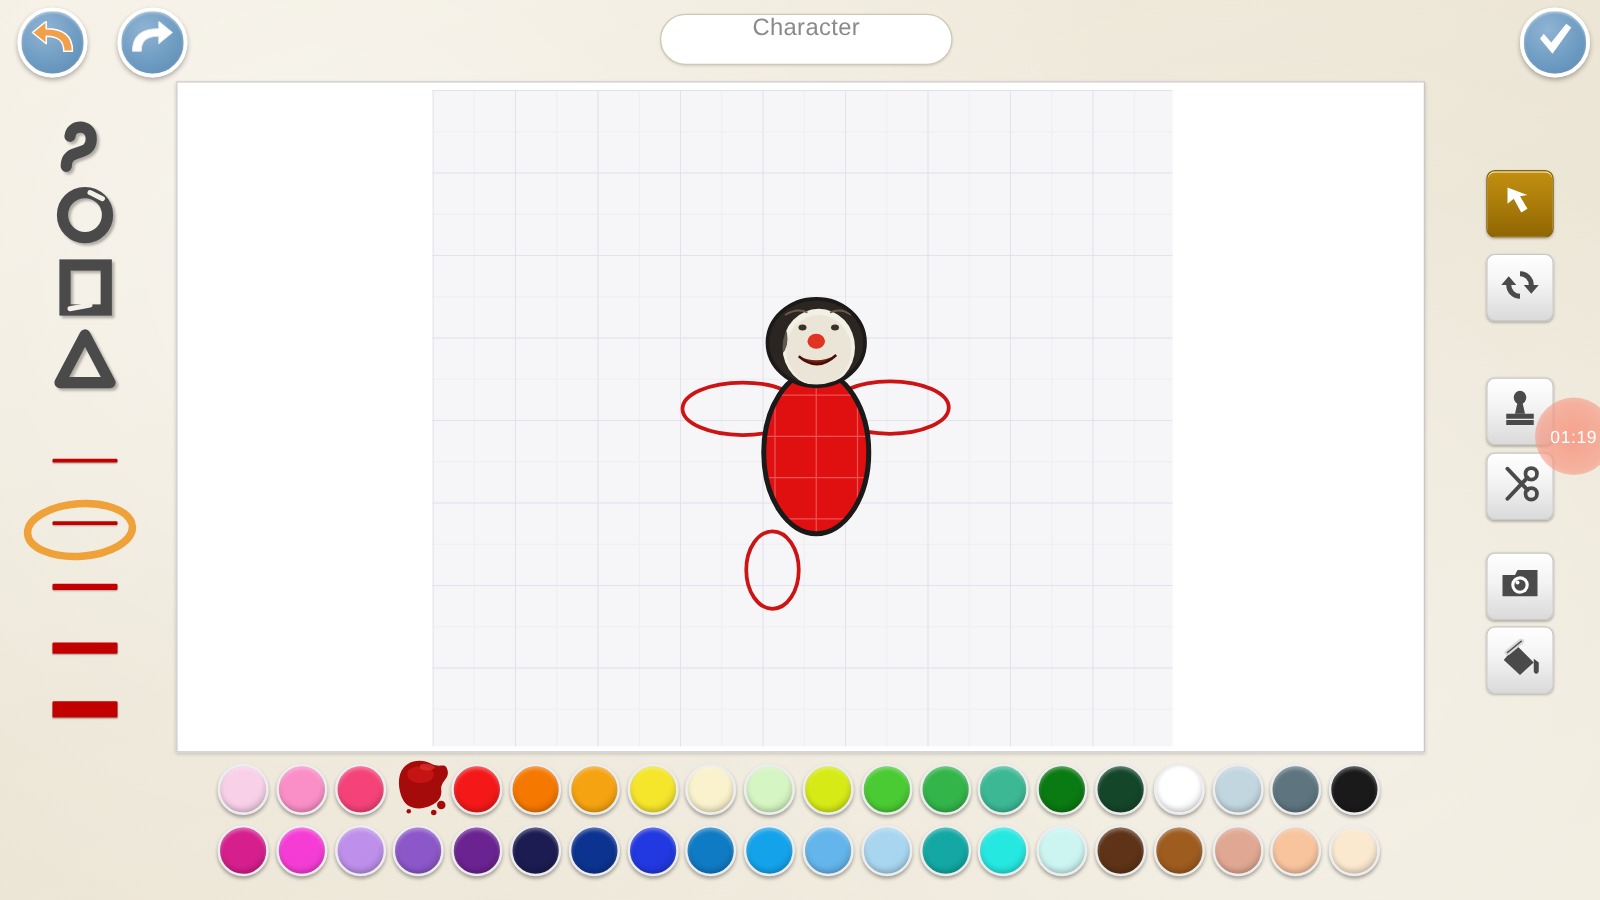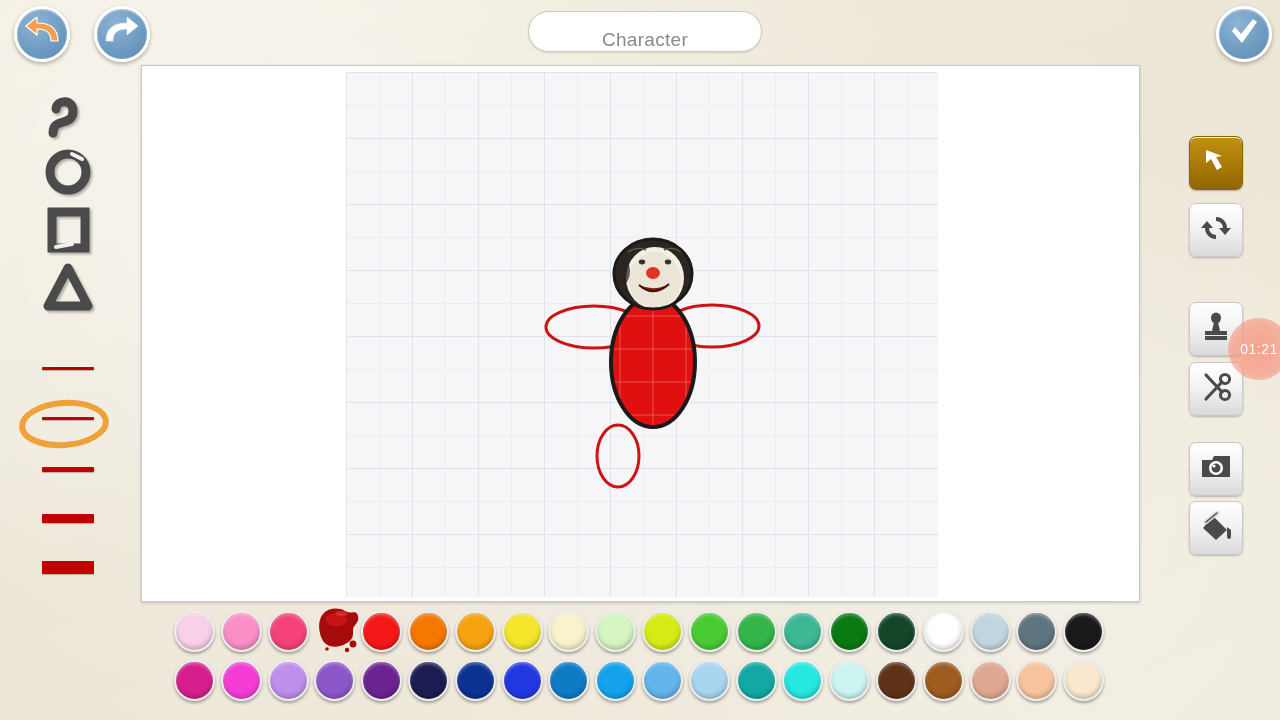--- a/index.html
+++ b/index.html
@@ -30,21 +30,21 @@
     cursor: pointer;
   }
   #undo-btn { left: 14px; top: 6px; }
   #redo-btn { left: 94px; top: 6px; }
   #confirm-btn { left: 1216px; top: 6px; }
 
   #title-pill {
     position: absolute; left: 528px; top: 11px; width: 234px; height: 41px;
     background: #fff; border: 1px solid #cfc8b5; border-radius: 21px;
     box-shadow: 0 1px 2px rgba(0,0,0,.12);
-    display: flex; align-items: flex-end; justify-content: center;
+    display: flex; align-items: flex-start; justify-content: center;
     color: #8a8a8a; font-size: 19px; letter-spacing: .3px;
     cursor: text;
   }
 
   
   #left-tools {
     position: absolute; left: 28px; top: 86px; width: 80px; height: 500px;
   }
   .shape-tool {
     position: absolute; left: 8px; width: 64px; height: 58px;
@@ -323,21 +323,21 @@
         <path d="M13 5 L27 19 L16 29 L3 17 Z" fill="#4a4a4a"></path>
         <path d="M6 11 L17 2" stroke="#d8d8d8" stroke-width="4.5" stroke-linecap="round"></path>
         <path d="M6 11 L17 2" stroke="#4a4a4a" stroke-width="1.2" stroke-linecap="round"></path>
         <path d="M27 16 L27 25 Q27 28 29 28 Q31 28 31 25 L31 19 Z" fill="#4a4a4a"></path>
       </svg>
     </span>
   </div>
 </div>
 
 <div id="timer-overlay">
-  <span>01:21</span>
+  <span>01:19</span>
 </div>
 
 <div id="palette">
   <div class="pal-row" id="pal-row-0">
       <div class="swatch" title="swatch-light-pink" style="left: 174px; top: 3px; background: radial-gradient(circle at 36% 28%, rgb(248, 208, 232) 0%, rgb(248, 208, 232) 55%, rgba(0, 0, 0, 0.22) 140%), rgb(248, 208, 232);"></div>
       <div class="swatch" title="swatch-pink" style="left: 220.8px; top: 3px; background: radial-gradient(circle at 36% 28%, rgb(250, 143, 200) 0%, rgb(250, 143, 200) 55%, rgba(0, 0, 0, 0.22) 140%), rgb(250, 143, 200);"></div>
       <div class="swatch" title="swatch-hot-pink" style="left: 267.6px; top: 3px; background: radial-gradient(circle at 36% 28%, rgb(245, 67, 122) 0%, rgb(245, 67, 122) 55%, rgba(0, 0, 0, 0.22) 140%), rgb(245, 67, 122);"></div>
       <div class="splat" style="left: 306.4px; top: -4px;"><svg width="56" height="56" viewBox="0 0 56 56">
           <path d="M17 10 C22 4 32 3 39 7 C47 11 50 5 52 12 C54 19 46 21 47 28 C48 36 41 40 34 42 C27 44 19 42 16 35 C13 29 11 17 17 10 Z" fill="#a50b0b"></path>
           <path d="M20 13 C24 8 33 8 38 11 C43 14 41 19 37 21 C30 24 22 22 20 17 Z" fill="#c61414"></path>

